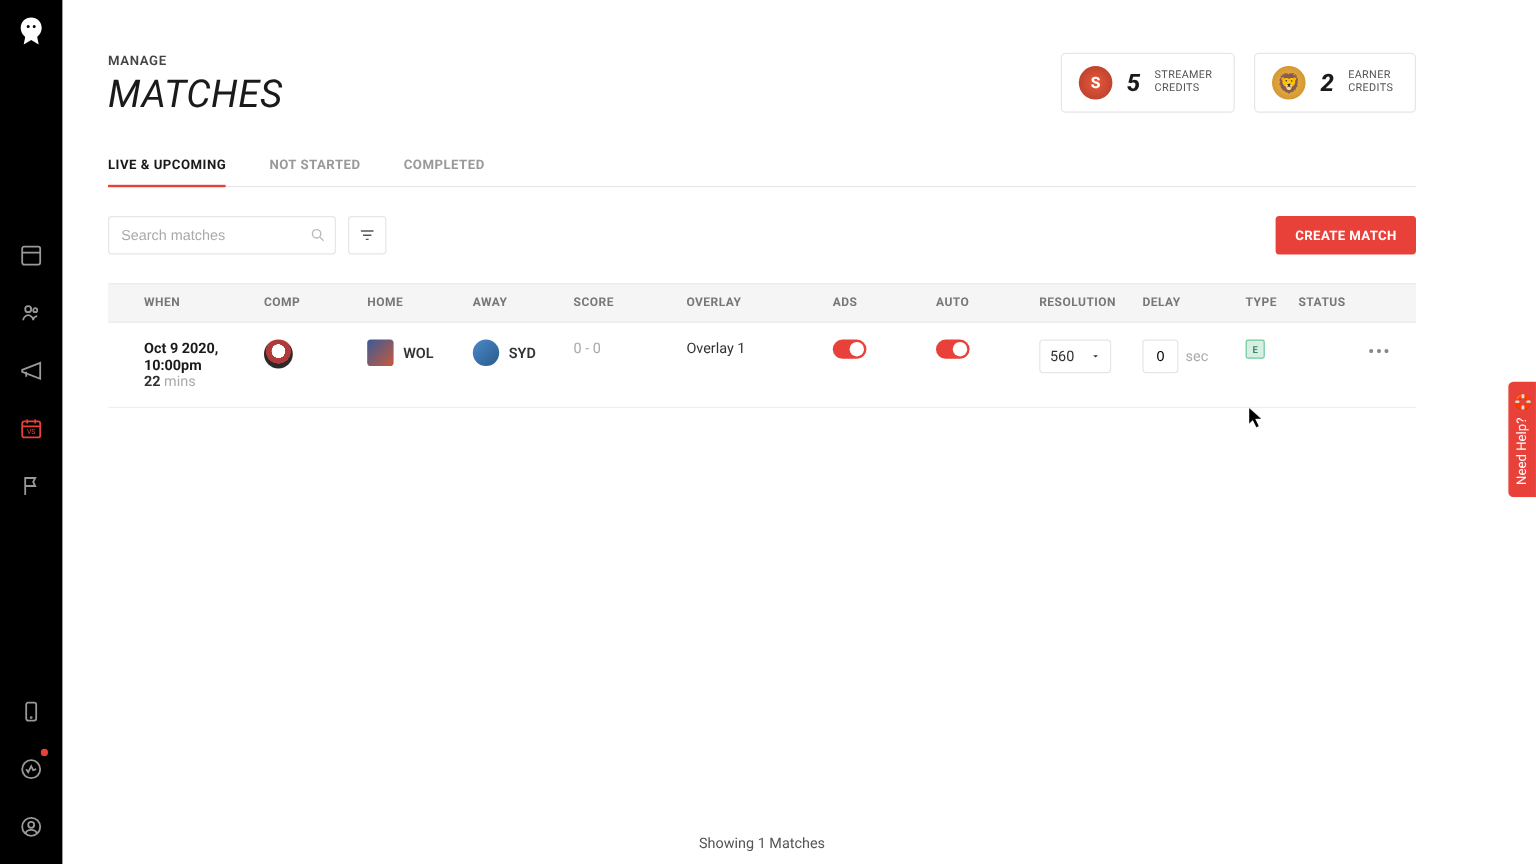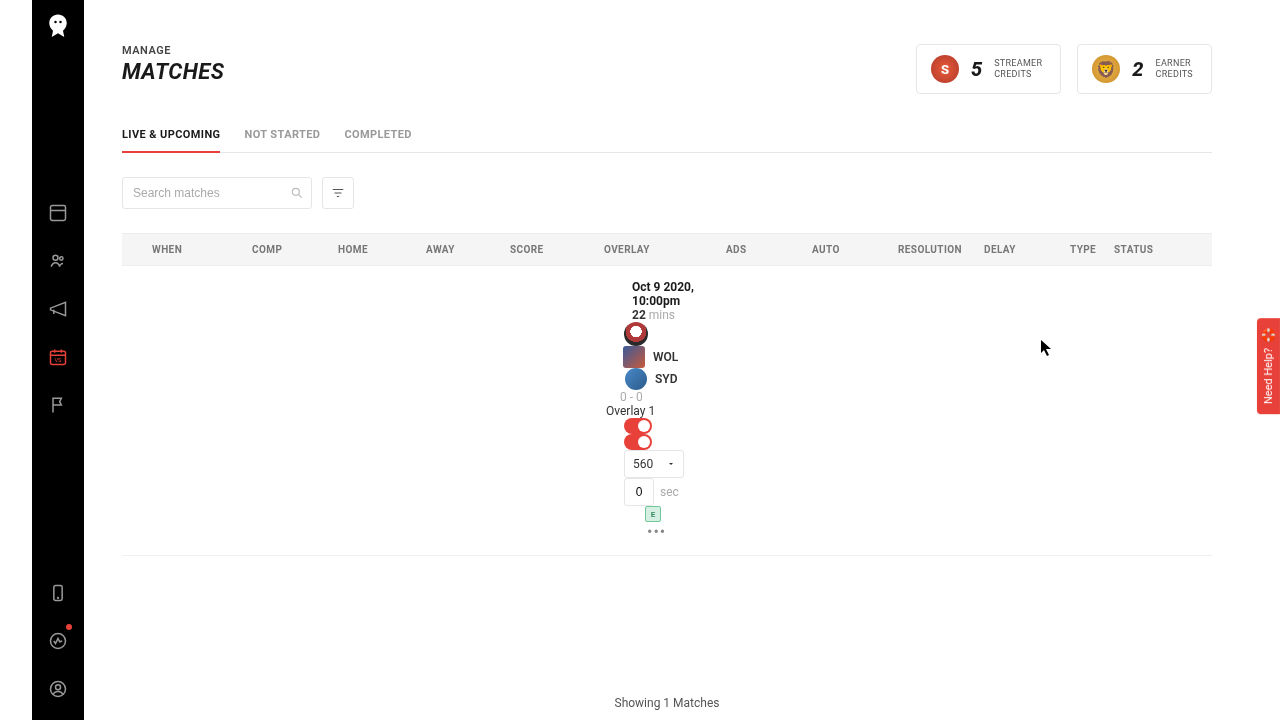--- a/index.html
+++ b/index.html
@@ -1,43 +1,43 @@
 <!DOCTYPE html>
 <html><head>
 <meta charset="utf-8">
 <style>
 * { margin: 0; padding: 0; box-sizing: border-box; }
 body { font-family: -apple-system, BlinkMacSystemFont, "Segoe UI", Roboto, sans-serif; background: #fff; color: #1a1a1a; overflow: hidden; }
-.app { display: flex; height: 720px; width: 1076px; margin-left: 32px; }
+.app { display: flex; height: 720px; width: 1076px; }
 
 
 .sidebar { width: 52px; background: #000; display: flex; flex-direction: column; align-items: center; padding-top: 12px; position: relative; }
 .logo { width: 30px; height: 30px; color: #fff; margin-bottom: 30px; }
 .nav-group { display: flex; flex-direction: column; gap: 6px; margin-top: 120px; }
 .nav-item { width: 52px; height: 42px; display: flex; align-items: center; justify-content: center; color: #999; cursor: pointer; position: relative; }
 .nav-item.active { color: #e8413a; }
 .nav-item svg { width: 20px; height: 20px; }
 .nav-bottom { position: absolute; bottom: 10px; display: flex; flex-direction: column; gap: 6px; }
 .nav-dot { position: absolute; top: 4px; right: 12px; width: 6px; height: 6px; background: #e8413a; border-radius: 50%; }
 
 
 .main { flex: 1; padding: 0 38px; display: flex; flex-direction: column; position: relative; }
 .header { display: flex; justify-content: space-between; align-items: flex-start; padding-top: 44px; }
 .title-block { }
 .eyebrow { font-size: 11px; font-weight: 600; letter-spacing: 0.5px; color: #444; text-transform: uppercase; }
-.title { font-size: 22px; font-weight: 700; font-style: italic; letter-spacing: 0.5px; text-transform: uppercase; margin-top: 2px; }
+.title { font-size: 32px; font-weight: 400; font-style: italic; letter-spacing: 0.5px; text-transform: uppercase; margin-top: 2px; }
 
 .credits { display: flex; gap: 16px; }
 .credit-card { border: 1px solid #e6e6e6; border-radius: 4px; padding: 10px 18px 10px 14px; display: flex; align-items: center; gap: 12px; min-width: 130px; }
 .credit-badge { width: 28px; height: 28px; border-radius: 50%; display: flex; align-items: center; justify-content: center; }
 .credit-num { font-size: 20px; font-weight: 800; font-style: italic; }
 .credit-label { font-size: 9px; font-weight: 400; letter-spacing: 0.3px; color: #555; line-height: 1.2; text-transform: uppercase; }
 
 
-.tabs { display: flex; gap: 24px; border-bottom: 1px solid #e6e6e6; margin-top: 24px; }
+.tabs { display: flex; gap: 36px; border-bottom: 1px solid #e6e6e6; margin-top: 24px; }
 .tab { font-size: 11px; font-weight: 700; letter-spacing: 0.4px; color: #999; padding: 10px 0; cursor: pointer; text-transform: uppercase; border-bottom: 2px solid transparent; margin-bottom: -1px; }
 .tab.active { color: #1a1a1a; border-bottom-color: #e8413a; }
 
 
 .toolbar { display: flex; justify-content: space-between; align-items: flex-start; margin-top: 24px; }
 .toolbar-left { display: flex; gap: 10px; }
 .search-box { position: relative; }
 .search-input { width: 190px; height: 32px; border: 1px solid #e6e6e6; border-radius: 3px; padding: 0 30px 0 10px; font-size: 12px; color: #333; }
 .search-input::placeholder { color: #aaa; }
 .search-icon-in { position: absolute; right: 8px; top: 8px; color: #bbb; }
@@ -58,21 +58,21 @@
 .col-score { width: 94px; }
 .col-overlay { width: 122px; }
 .col-ads { width: 86px; }
 .col-auto { width: 86px; }
 .col-res { width: 86px; }
 .col-delay { width: 86px; }
 .col-type { width: 44px; }
 .col-status { width: 58px; }
 .col-act { width: 40px; }
 
-.trow { display: flex; align-items: center; padding: 14px 0; border-bottom: 1px solid #f0f0f0; flex-direction: column; }
+.trow { display: flex; padding: 14px 0; border-bottom: 1px solid #f0f0f0; }
 .td { font-size: 12px; color: #333; }
 .when-date { font-size: 12px; font-weight: 700; color: #1a1a1a; }
 .when-rel { font-size: 12px; color: #333; }
 .when-rel .muted { color: #aaa; font-weight: 400; }
 .when-rel .bold { font-weight: 700; }
 
 .team { display: flex; align-items: center; gap: 8px; font-weight: 600; font-size: 12px; }
 .team-logo { width: 22px; height: 22px; border-radius: 3px; }
 .comp-logo { width: 24px; height: 24px; border-radius: 50%; }
 
@@ -208,20 +208,23 @@
               </svg>
           </span>
         </div>
         <div class="filter-btn">
           <svg width="14" height="14" viewBox="0 0 24 24" fill="none" stroke="currentColor" stroke-width="2">
               <path d="M3 6h18M6 12h12M10 18h4"></path>
             </svg>
         </div>
       </div>
       <div class="toolbar-right">
+        <div class="btn btn-primary">
+          <span>CREATE MATCH</span>
+        </div>
       </div>
     </div>
 
     <div class="table">
       <div class="thead">
         <div class="th col-when">WHEN</div>
         <div class="th col-comp">COMP</div>
         <div class="th col-home">HOME</div>
         <div class="th col-away">AWAY</div>
         <div class="th col-score">SCORE</div>

